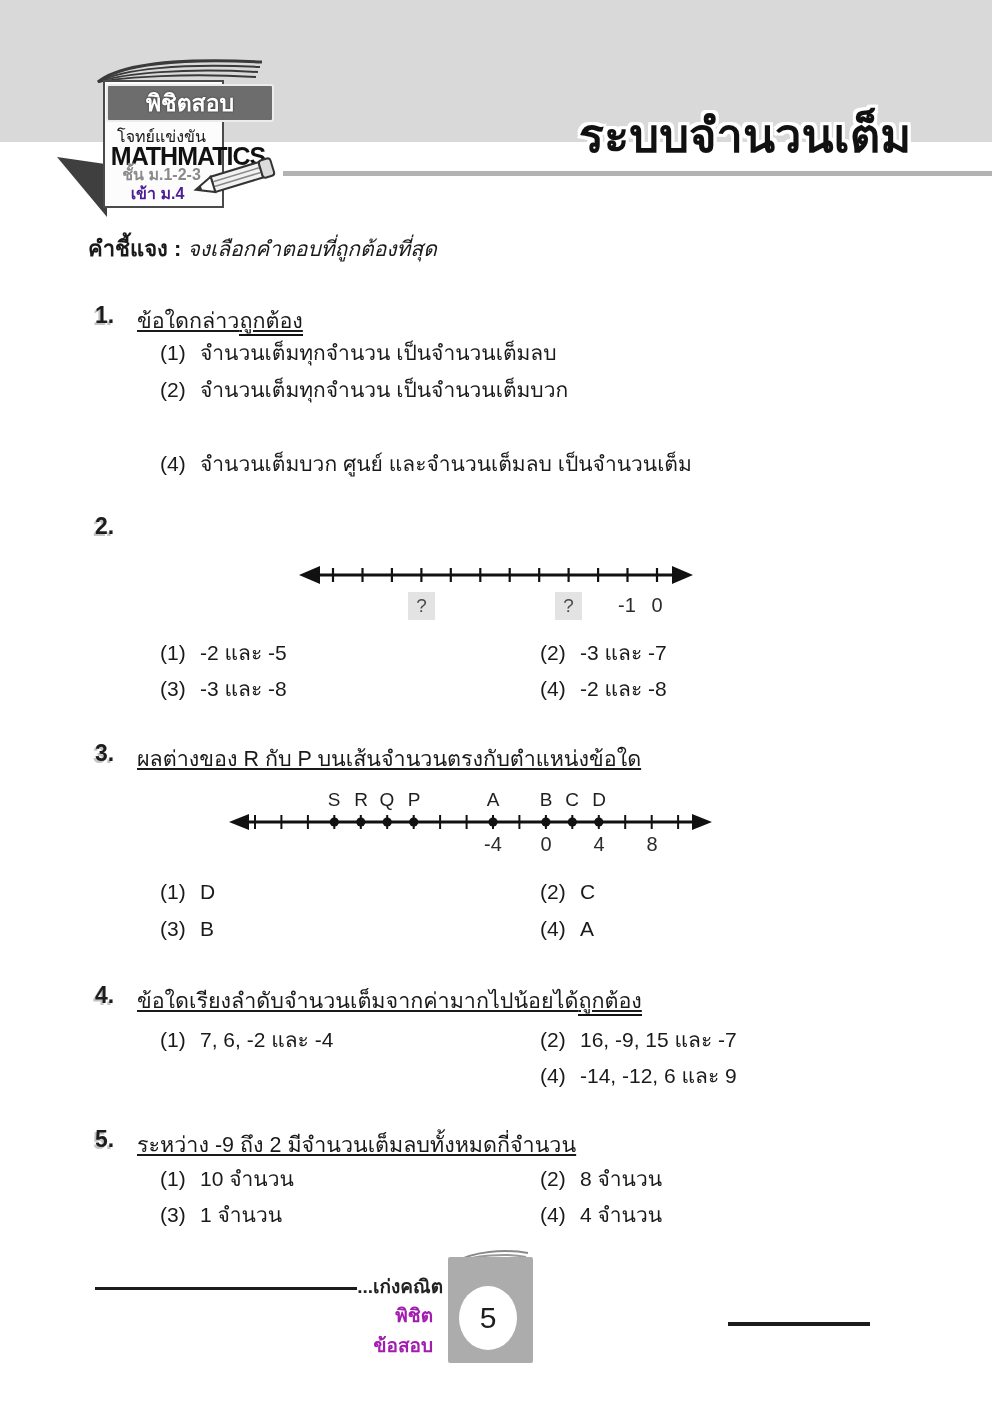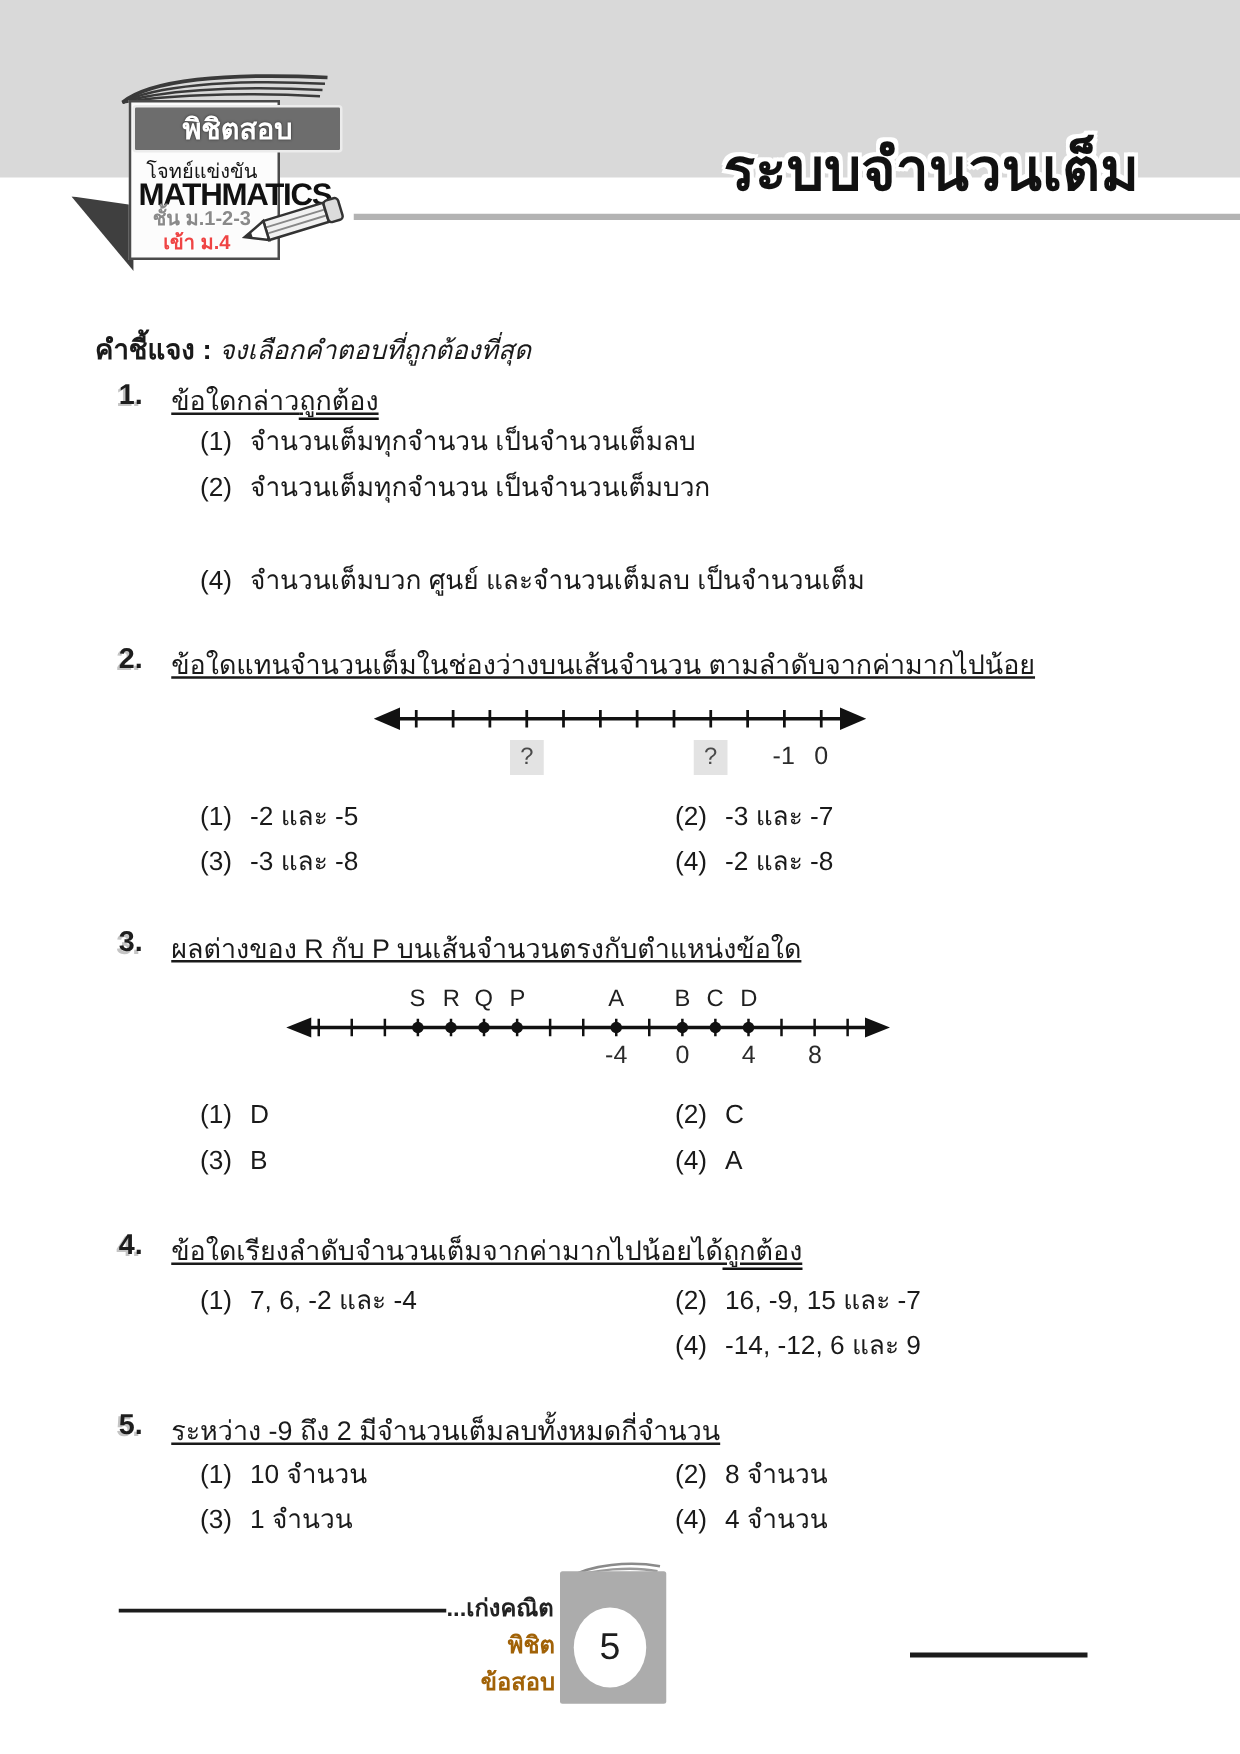--- a/index.html
+++ b/index.html
@@ -19,25 +19,25 @@
               border:2px solid #4a4a4a;}
   .logo-darkbox{position:absolute;left:106px;top:84px;width:164px;height:34px;background:#6d6d6d;
                 border:2px solid #ececec;border-radius:3px;color:#fff;font-weight:bold;font-size:23px;
                 text-align:center;line-height:34px;text-shadow:0 0 2px #222;}
   .logo-sub{position:absolute;left:103px;top:124px;width:117px;text-align:center;font-size:16px;color:#161616;}
   .logo-math{position:absolute;left:100px;top:142px;width:176px;text-align:center;
              font-size:25px;font-weight:bold;letter-spacing:-1px;color:#111;}
   .logo-grade1{position:absolute;left:103px;top:162px;width:117px;text-align:center;
                font-size:16px;font-weight:bold;color:#8a8a8a;text-shadow:1px 1px 0 #fff;}
   .logo-grade2{position:absolute;left:99px;top:181px;width:117px;text-align:center;
-               font-size:16px;font-weight:bold;color:#ef4444;text-shadow:1px 1px 0 #fff;}
+               font-size:16px;font-weight:bold;color:#4c1d95;text-shadow:1px 1px 0 #fff;}
   .logo-curl{position:absolute;left:90px;top:54px;}
   .pencil{position:absolute;left:186px;top:153px;}
   
-  .instr{position:absolute;left:76px;top:231px;font-size:21px;margin-top:31px;}
+  .instr{position:absolute;left:88px;top:231px;font-size:21px;}
   .instr .lbl{font-weight:bold;font-size:22px;}
   .instr .txt{font-style:italic;}
   
   .qnum{position:absolute;left:95px;font-size:23px;font-weight:bold;color:#1d1d1d;
         text-shadow:-2px 2px 0 #c4c4c4;}
   .qtext{position:absolute;left:137px;font-size:21.5px;white-space:nowrap;text-decoration:underline;}
   .ul{border-bottom:2px solid #111;padding-bottom:1px;}
   .opt{position:absolute;font-size:21px;white-space:nowrap;}
   .opt .onum{display:inline-block;width:40px;}
   
@@ -46,21 +46,21 @@
   .nl-svg{position:absolute;left:0;top:0;}
   .qmark{position:absolute;width:27px;height:28px;top:36px;background:#e3e3e3;color:#4a4a4a;
          font-size:19px;text-align:center;line-height:28px;}
   .tickl{position:absolute;top:38px;width:30px;text-align:center;font-size:20px;color:#2b2b2b;}
   .ptl{position:absolute;top:0;width:24px;text-align:center;font-size:19px;color:#1f1f1f;}
   .axl{position:absolute;top:44px;width:34px;text-align:center;font-size:20px;color:#2b2b2b;}
   
   .f-line-left{position:absolute;left:95px;top:1287px;width:262px;height:3px;background:#1c1c1c;}
   .f-line-right{position:absolute;left:728px;top:1322px;width:142px;height:4px;background:#1c1c1c;}
   .f-tag1{position:absolute;left:350px;top:1271px;width:93px;text-align:right;font-size:19px;font-weight:bold;color:#222;}
-  .f-tag2{position:absolute;left:356px;top:1300px;width:88px;text-align:right;font-size:19px;font-weight:bold;color:#a16207;}
+  .f-tag2{position:absolute;left:345px;top:1300px;width:88px;text-align:right;font-size:19px;font-weight:bold;color:#a21caf;}
   .f-book{position:absolute;left:448px;top:1257px;width:85px;height:106px;background:#acacac;border-radius:2px;}
   .f-curl{position:absolute;left:450px;top:1247px;}
   .f-circle{position:absolute;left:459px;top:1286px;width:58px;height:64px;border-radius:50%;background:#fff;
             text-align:center;line-height:64px;font-size:30px;color:#1d1d1d;}
   .f-brand{position:absolute;left:537px;top:1293px;font-size:36px;font-weight:bold;color:#9d9d9d;
            letter-spacing:-1px;white-space:nowrap;}
 </style>
 </head>
 <body>
 
@@ -99,21 +99,20 @@
     <span class="lbl">คำชี้แจง</span><span class="lbl"> : </span><span class="txt">จงเลือกคำตอบที่ถูกต้องที่สุด</span>
   </div>
 
   <div class="qnum" style="top:302px">1.</div>
   <div class="qtext" style="top:303px"><span>ข้อใดกล่าว</span><span class="ul">ถูกต้อง</span></div>
   <div class="opt" style="left:160px;top:336px"><span class="onum">(1)</span><span>จำนวนเต็มทุกจำนวน เป็นจำนวนเต็มลบ</span></div>
   <div class="opt" style="left:160px;top:373px"><span class="onum">(2)</span><span>จำนวนเต็มทุกจำนวน เป็นจำนวนเต็มบวก</span></div>
   <div class="opt" style="left:160px;top:447px"><span class="onum">(4)</span><span>จำนวนเต็มบวก ศูนย์ และจำนวนเต็มลบ เป็นจำนวนเต็ม</span></div>
 
   <div class="qnum" style="top:513px">2.</div>
-  <div class="qtext" style="top:514px"><span>ข้อใดแทนจำนวนเต็มในช่องว่างบนเส้นจำนวน ตามลำดับจากค่ามากไปน้อย</span></div>
 
   <div class="nl2">
     <svg class="nl-svg" width="402" height="34" viewBox="0 0 402 34">
       <line x1="20" y1="19" x2="382" y2="19" stroke="#111" stroke-width="2.8"></line>
       <polygon points="4,19 25,10 25,28" fill="#111"></polygon>
       <polygon points="398,19 377,10 377,28" fill="#111"></polygon>
       <g stroke="#111" stroke-width="2.2">
         <line x1="38" y1="12" x2="38" y2="26"></line>
           <line x1="67.5" y1="12" x2="67.5" y2="26"></line>
         <line x1="96.9" y1="12" x2="96.9" y2="26"></line>

